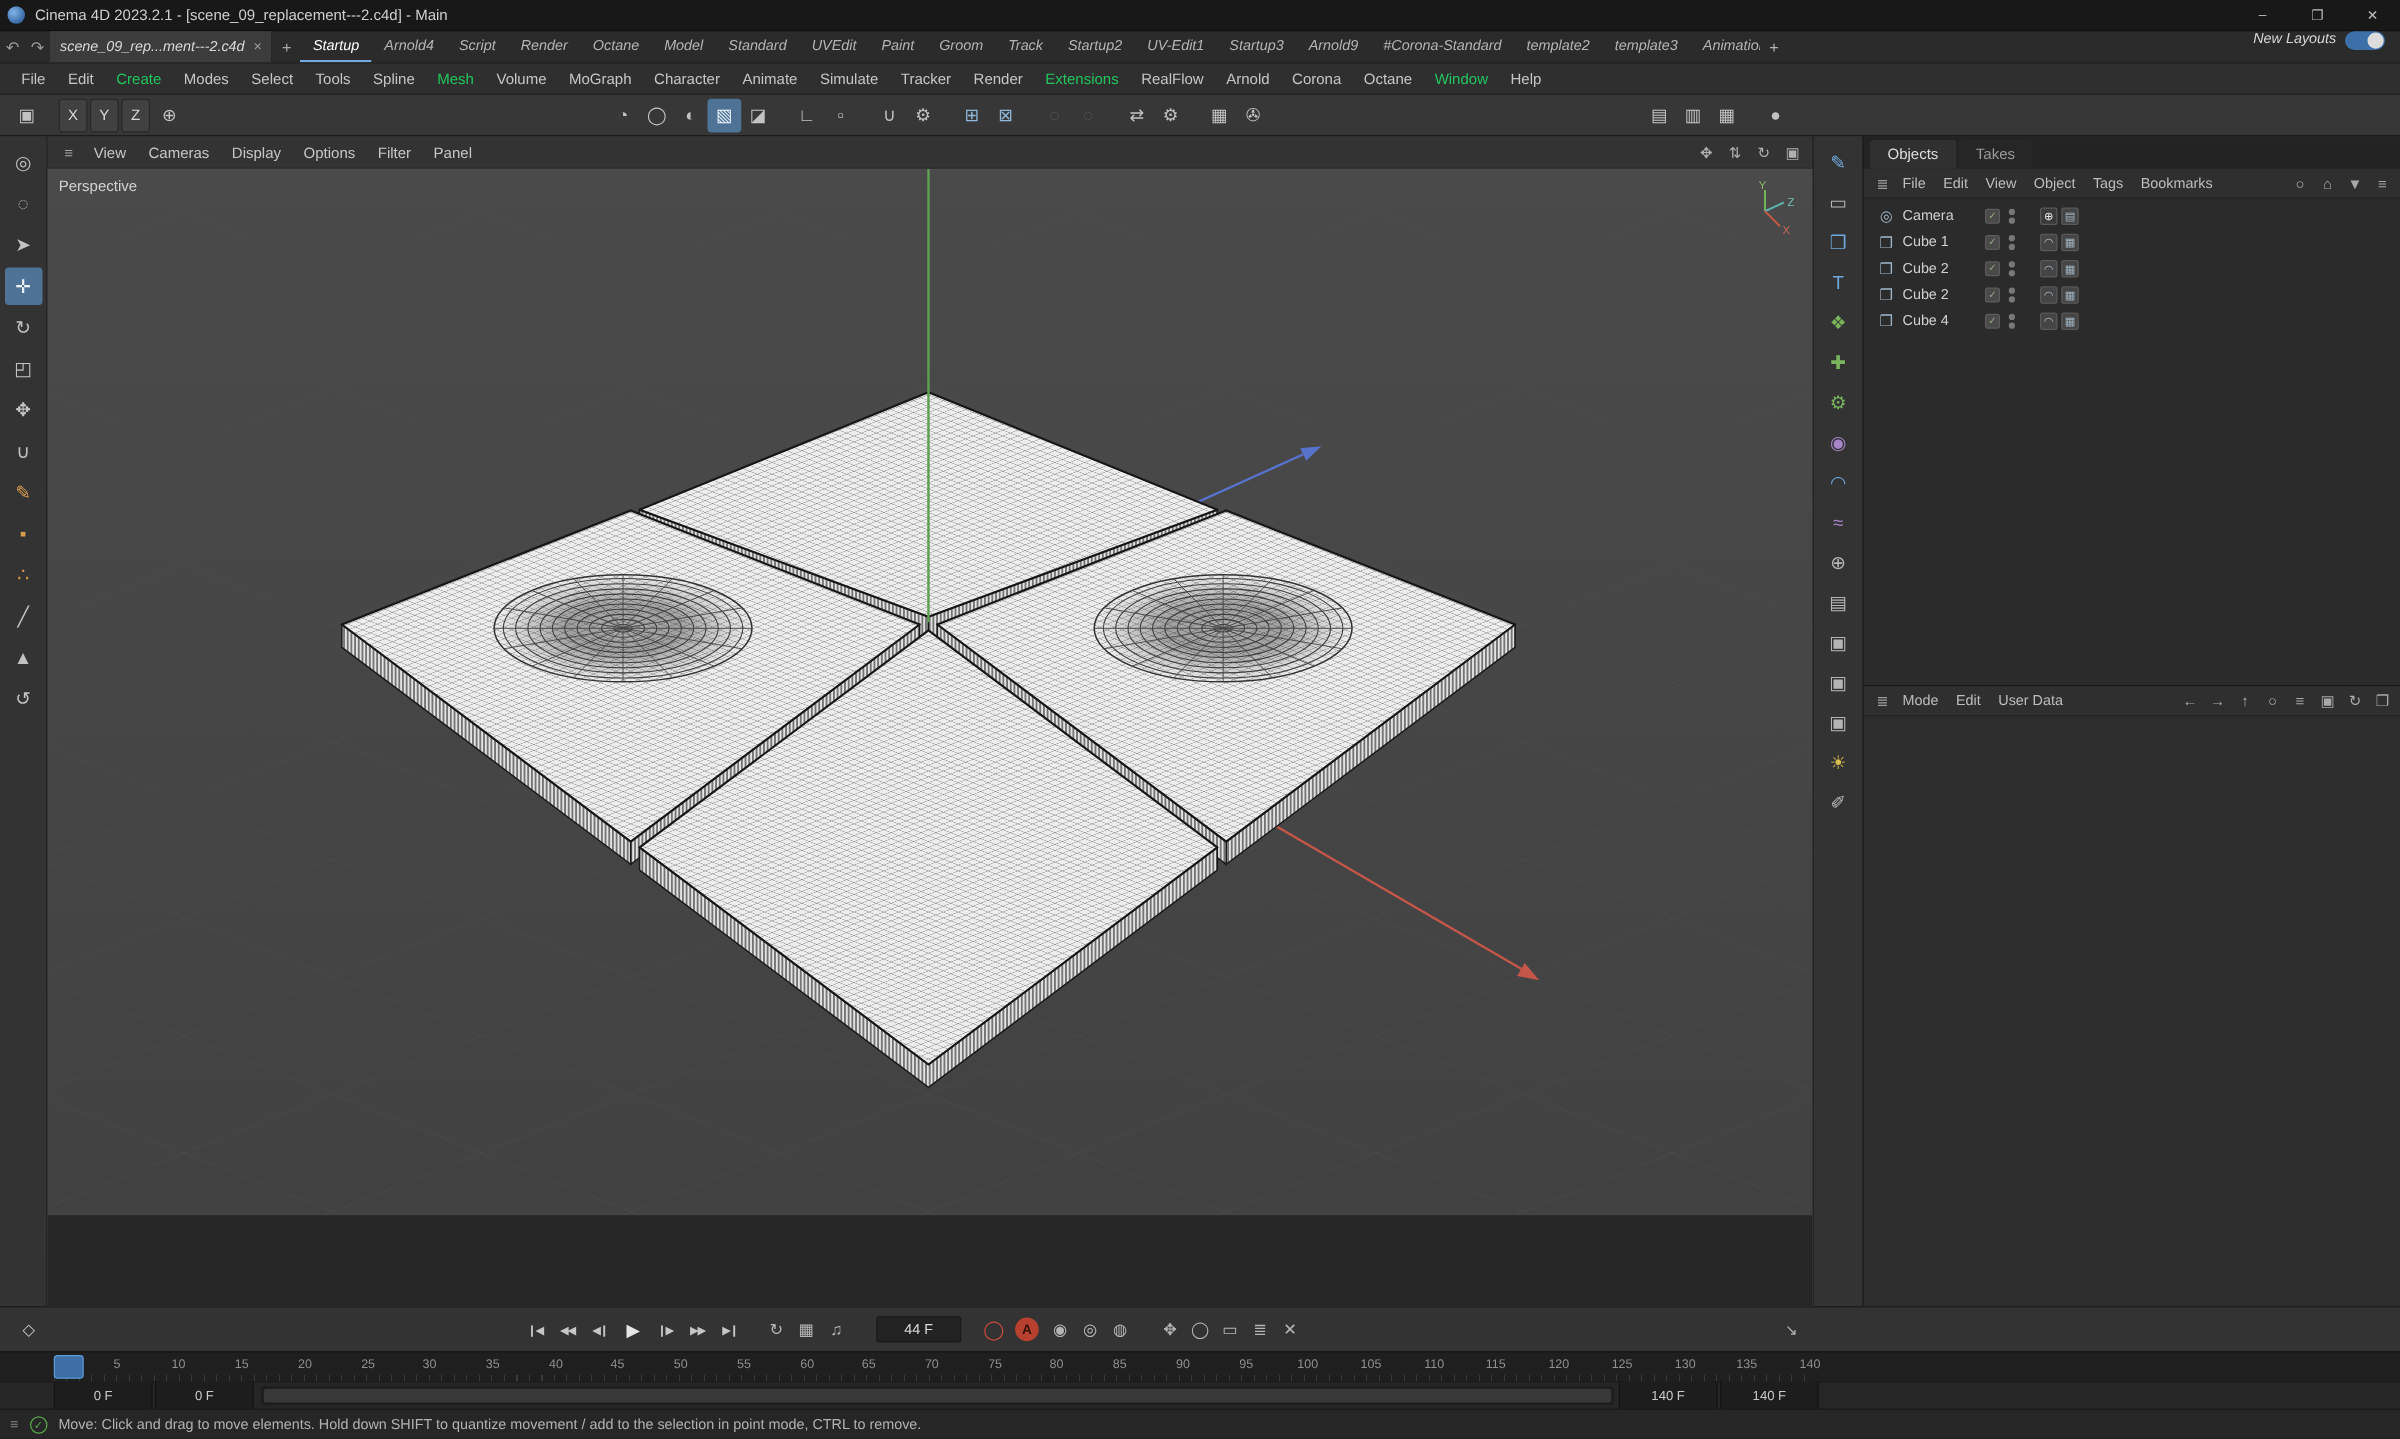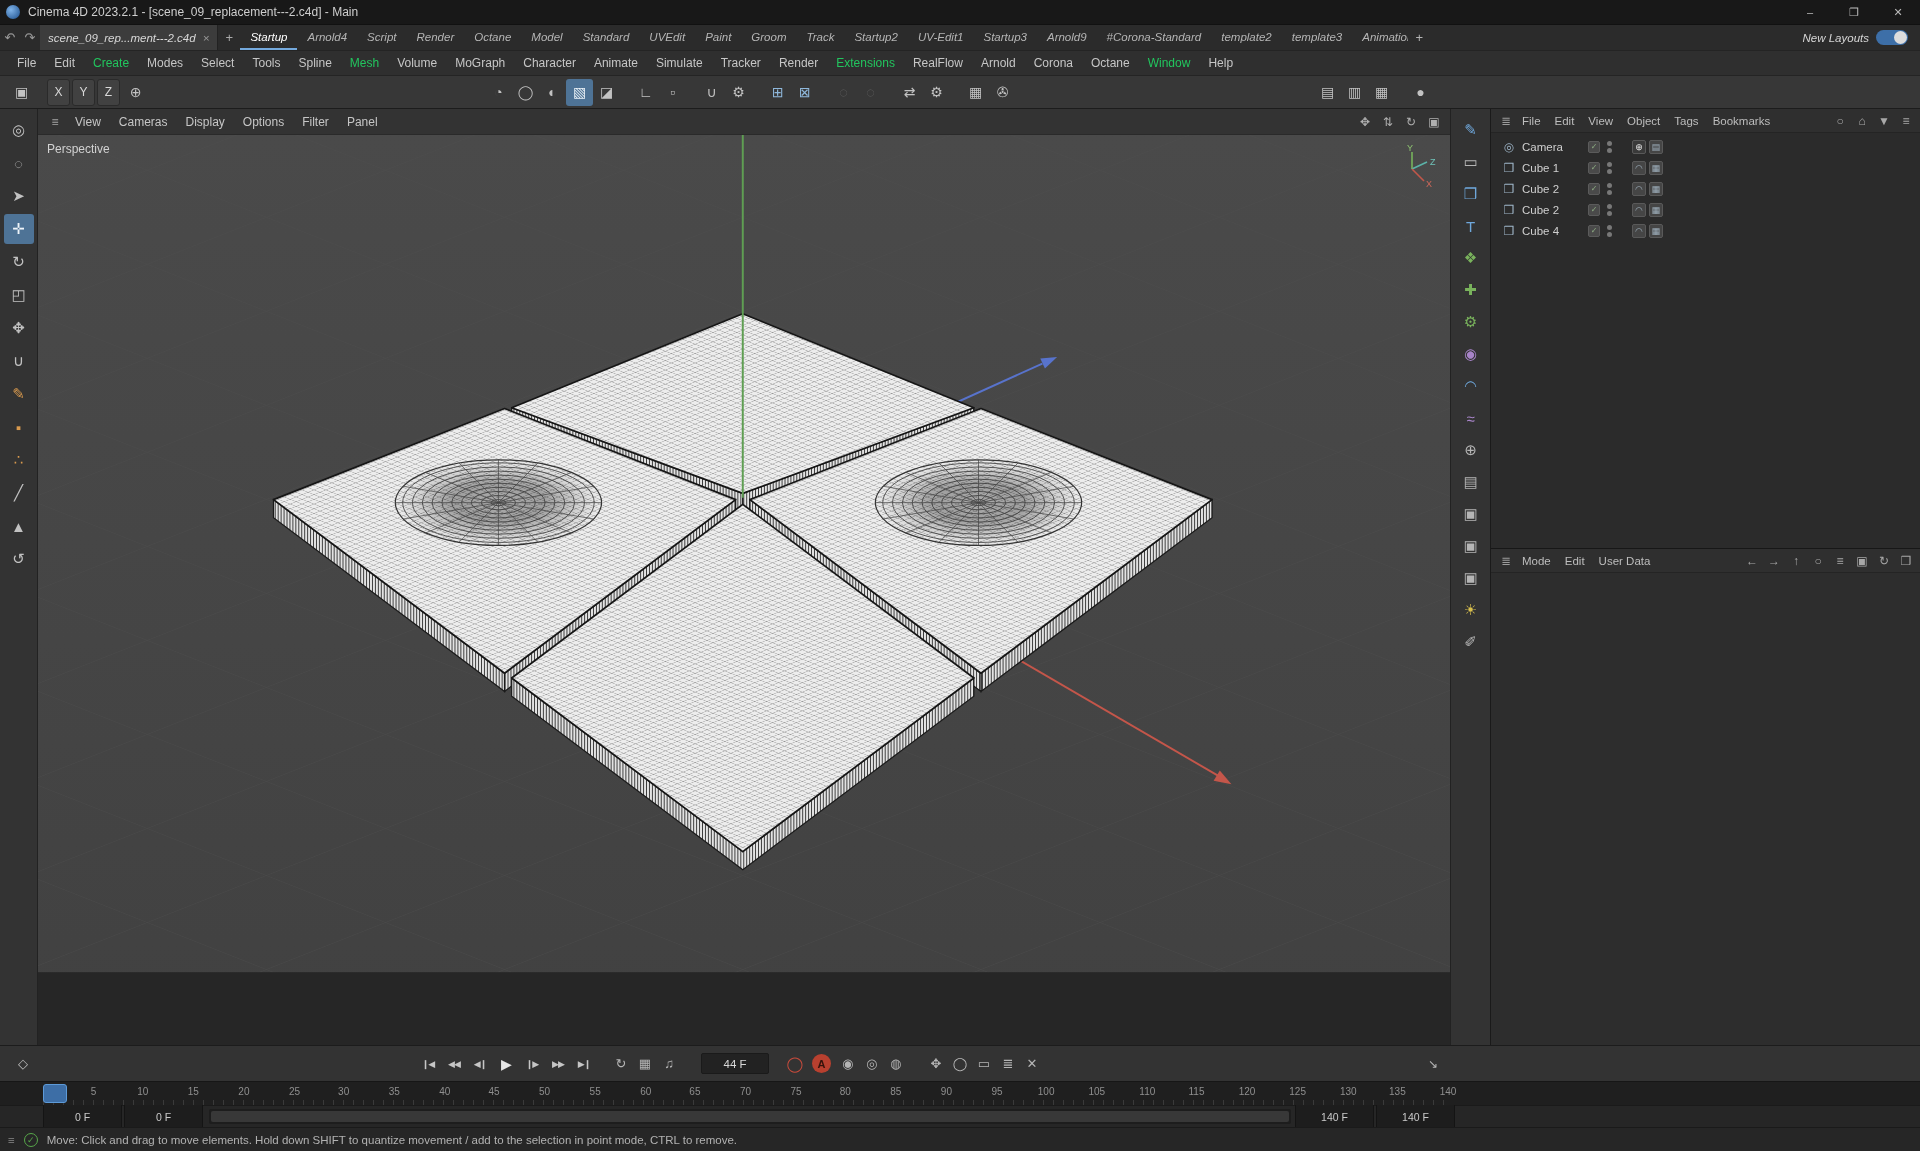--- a/index.html
+++ b/index.html
@@ -16,21 +16,21 @@
   .tabsbar{height:26px;background:#2b2b2b;display:flex;align-items:stretch;border-top:1px solid #111;font-size:11.5px}
   .histbtn{width:20px;display:flex;align-items:center;justify-content:center;color:#9a9a9a;font-size:13px}
   .doc-tab{background:#3c3c3c;display:flex;align-items:center;padding:0 8px;color:#d8d8d8;font-style:italic;border-right:1px solid #222}
   .doc-close{margin-left:7px;color:#999}
   .add-doc{width:22px;display:flex;align-items:center;justify-content:center;color:#aaa;font-size:13px}
   .layout-tabs{display:flex;overflow:hidden}
   .ltab{padding:0 10px;display:flex;align-items:center;font-style:italic;color:#b5b5b5;white-space:nowrap;border-bottom:2px solid transparent}
   .ltab.active{color:#fff;border-bottom-color:#74a9dd}
   .ltab.clip{max-width:56px;overflow:hidden}
   .add-tab{width:22px;display:flex;align-items:center;justify-content:center;color:#b5b5b5;font-size:13px}
-  .new-layouts{margin-left:auto;display:flex;align-items:center;gap:7px;padding:0 12px;font-style:italic;color:#d6d6d6}
+  .new-layouts{margin-left:auto;display:flex;align-items:flex-start;gap:7px;padding:0 12px;font-style:italic;color:#d6d6d6}
   .toggle{width:32px;height:15px;border-radius:8px;background:#3d6fa8;position:relative}
   .toggle::after{content:"";position:absolute;right:1px;top:1px;width:13px;height:13px;border-radius:50%;background:#dcdcdc}
 
   
   .menubar{height:25px;background:#2f2f2f;display:flex;align-items:center;padding-left:8px;border-top:1px solid #242424;font-size:12px}
   .menu-item{padding:0 9px;color:#c6c6c6}
   .menu-item.accent span{color:#22c55e}
   .menu-item.bright span{color:#22c55e}
 
   
@@ -722,20 +722,30 @@
       </div>
 
       <div class="rtool c-gray">
         <span>✐</span>
       </div>
     </div>
 
   <div class="right-panel">
 
     <div class="objects-panel">
+      <div class="panel-tabs">
+
+          <div class="ptab active">
+            <span>Objects</span>
+          </div>
+
+          <div class="ptab">
+            <span>Takes</span>
+          </div>
+        </div>
       <div class="panel-menu">
         <span class="pm-burger">≣</span>
         <span style="display:flex">
 
             <span class="pm-item">File</span>
 
             <span class="pm-item">Edit</span>
 
             <span class="pm-item">View</span>
 

